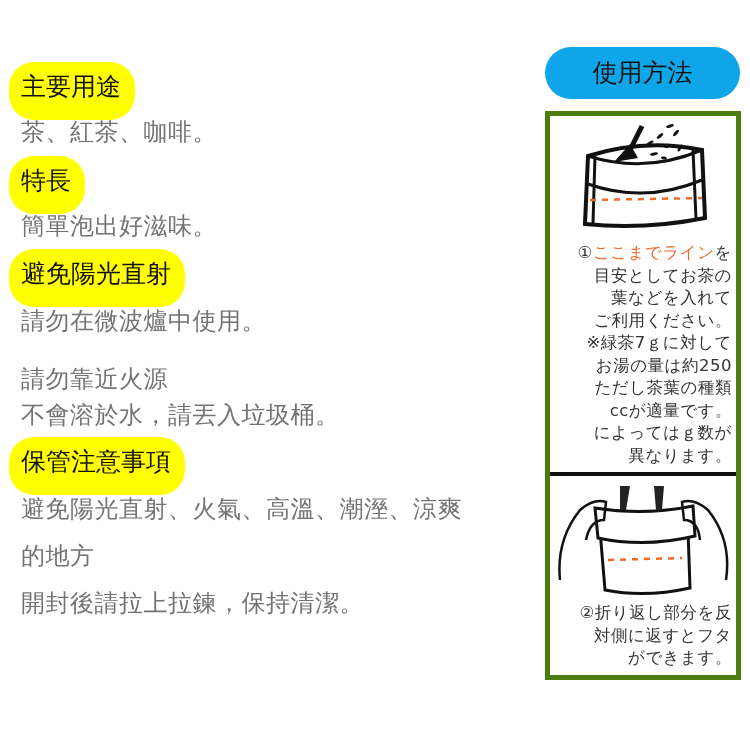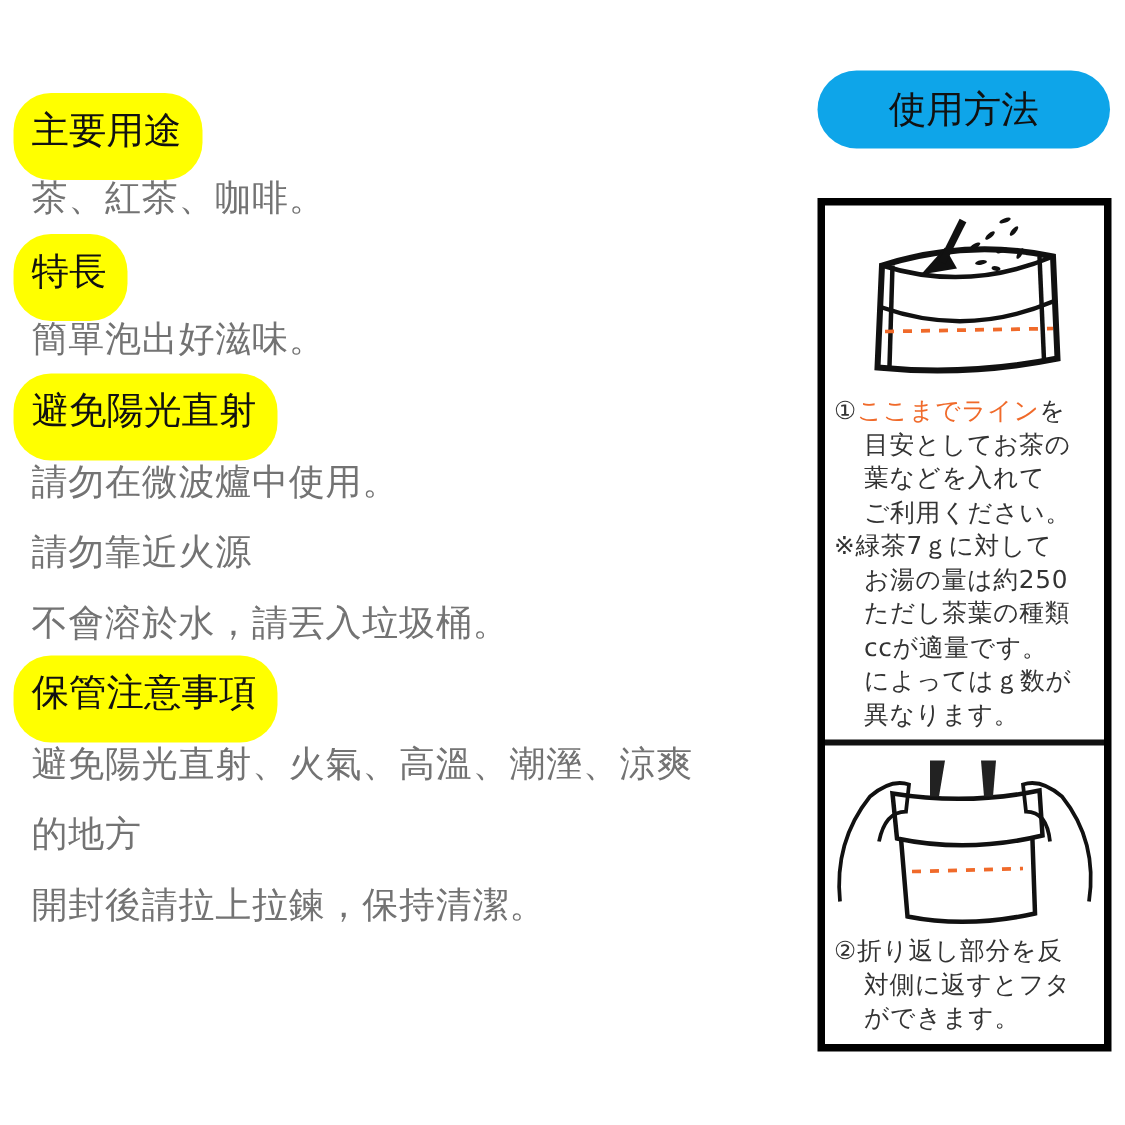--- a/index.html
+++ b/index.html
@@ -16,22 +16,22 @@
       position: absolute; left: 21px; font-size: 24px; line-height: 40px;
       white-space: nowrap; color: #737373; letter-spacing: 0.5px;
     }
 
     .howto-pill {
       position: absolute; left: 545px; top: 47px; width: 195px; height: 52px;
       border-radius: 26px; background: #0ea5e9; color: #111;
       font-size: 25px; line-height: 52px; text-align: center;
     }
     .box {
-      position: absolute; left: 545px; top: 132px; width: 196px; height: 569px;
-      border: 5px solid #000000; background: #fff;
+      position: absolute; left: 545px; top: 111px; width: 196px; height: 569px;
+      border: 5px solid #4d7c0f; background: #fff; text-align: right;
     }
     .divider { position: absolute; left: 0; right: 0; top: 356px; height: 4px; background: #111; }
     .step-text {
       position: absolute; left: 6px; right: 4px; font-size: 16.5px; line-height: 22.5px;
       color: #333; letter-spacing: 0.5px; white-space: nowrap;
     }
     .step-text .ind { padding-left: 20px; display: block; }
     .orange { color: #f06a2a; }
     .illus { position: absolute; left: 0; right: 0; }
   </style>
@@ -40,21 +40,21 @@
 
 <div class="left">
   <div class="pill" style="top:62px;">主要用途</div>
   <div class="line" style="top:112px;">茶、紅茶、咖啡。</div>
 
   <div class="pill" style="top:156px;">特長</div>
   <div class="line" style="top:206px;">簡單泡出好滋味。</div>
 
   <div class="pill" style="top:249px;">避免陽光直射</div>
   <div class="line" style="top:301px;">請勿在微波爐中使用。</div>
-  <div class="line" style="top:348px;">請勿靠近火源</div>
+  <div class="line" style="top:359px;">請勿靠近火源</div>
   <div class="line" style="top:395px;">不會溶於水，請丟入垃圾桶。</div>
 
   <div class="pill" style="top:437px;">保管注意事項</div>
   <div class="line" style="top:489px;">避免陽光直射、火氣、高溫、潮溼、涼爽</div>
   <div class="line" style="top:536px;">的地方</div>
   <div class="line" style="top:583px;">開封後請拉上拉鍊，保持清潔。</div>
 </div>
 
 <div class="howto-pill">使用方法</div>
 

